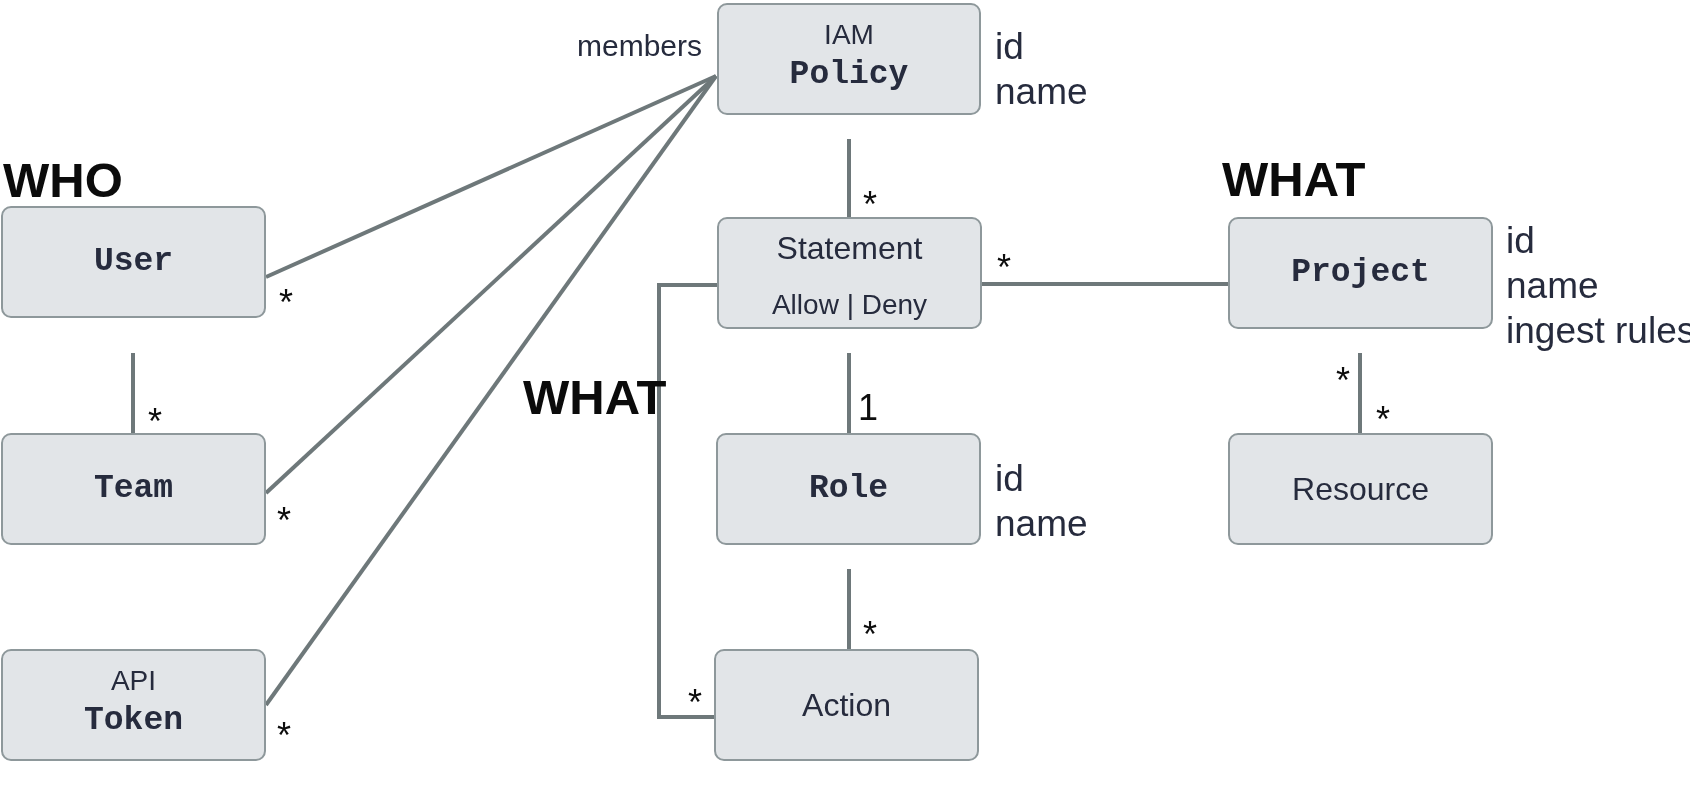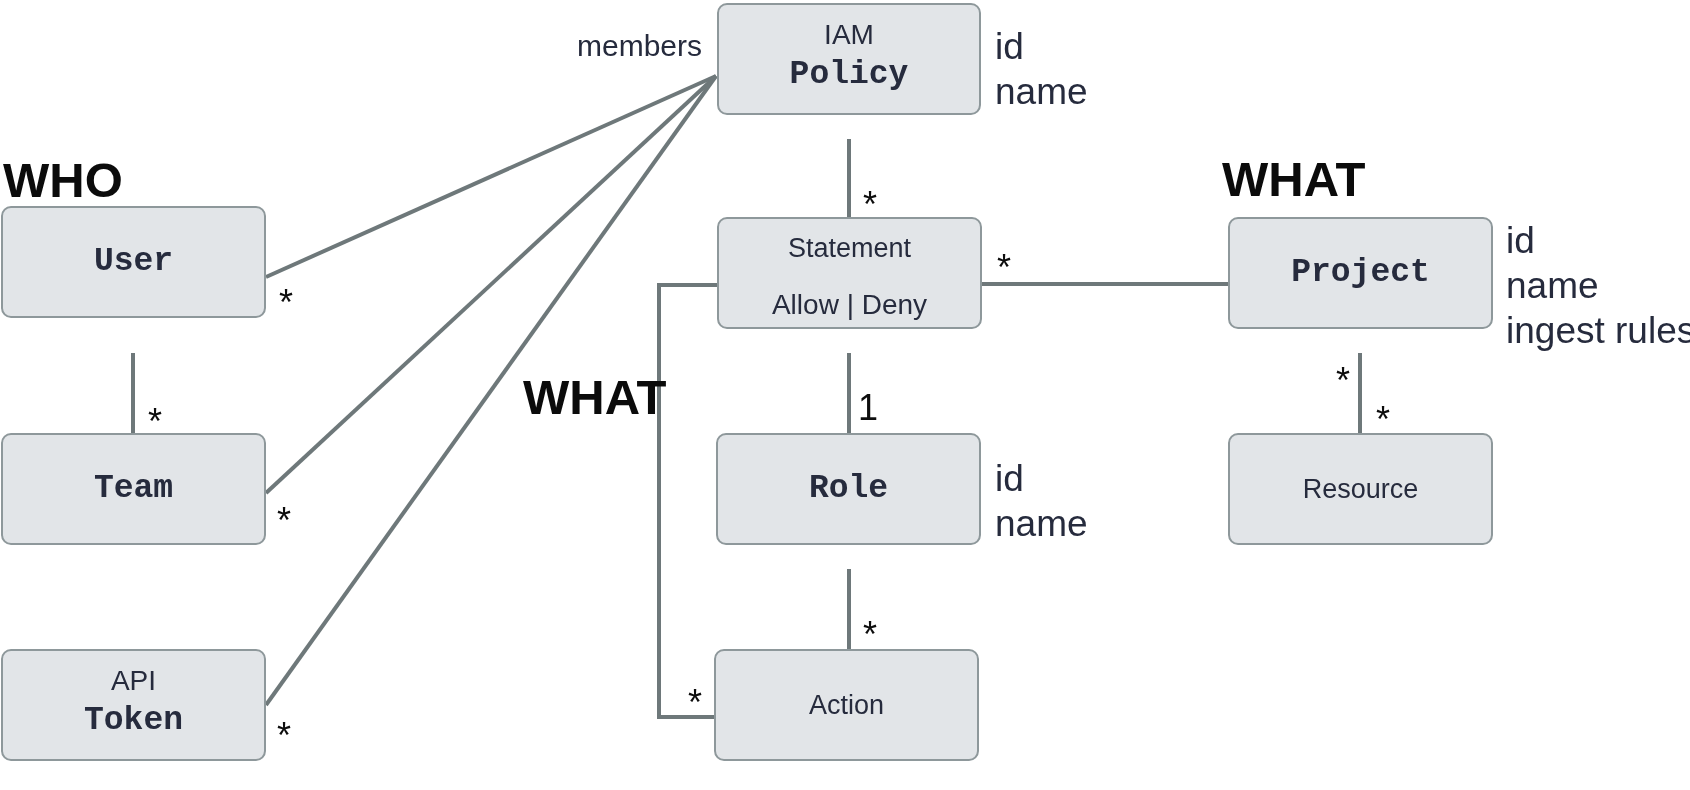--- a/index.html
+++ b/index.html
@@ -23,21 +23,21 @@
     border:2.5px solid var(--box-border,#8e989b);
     border-radius:10px;
     display:flex;
     flex-direction:column;
     align-items:center;
     justify-content:center;
     width:265px;height:112px;
     color:var(--text-dark,#262b3d);
   }
   .qualifier{font-size:28px;line-height:32px;color:var(--text-dark,#262b3d);}
-  .ename{font-size:27px;line-height:48px;color:var(--text-dark,#262b3d);}
+  .ename{font-size:32px;line-height:48px;color:var(--text-dark,#262b3d);}
   .entity.bold .ename{font-weight:bold;font-size:33px;font-family:Liberation Mono, monospace;}
   .subtitle{font-size:28px;line-height:34px;margin-top:16px;color:var(--text-dark,#262b3d);}
   .attrs{
     position:absolute;
     transform:translateY(-50%);
     font-size:37px;line-height:45px;
     color:var(--text-dark,#262b3d);
     white-space:nowrap;
   }
   .section-label{

